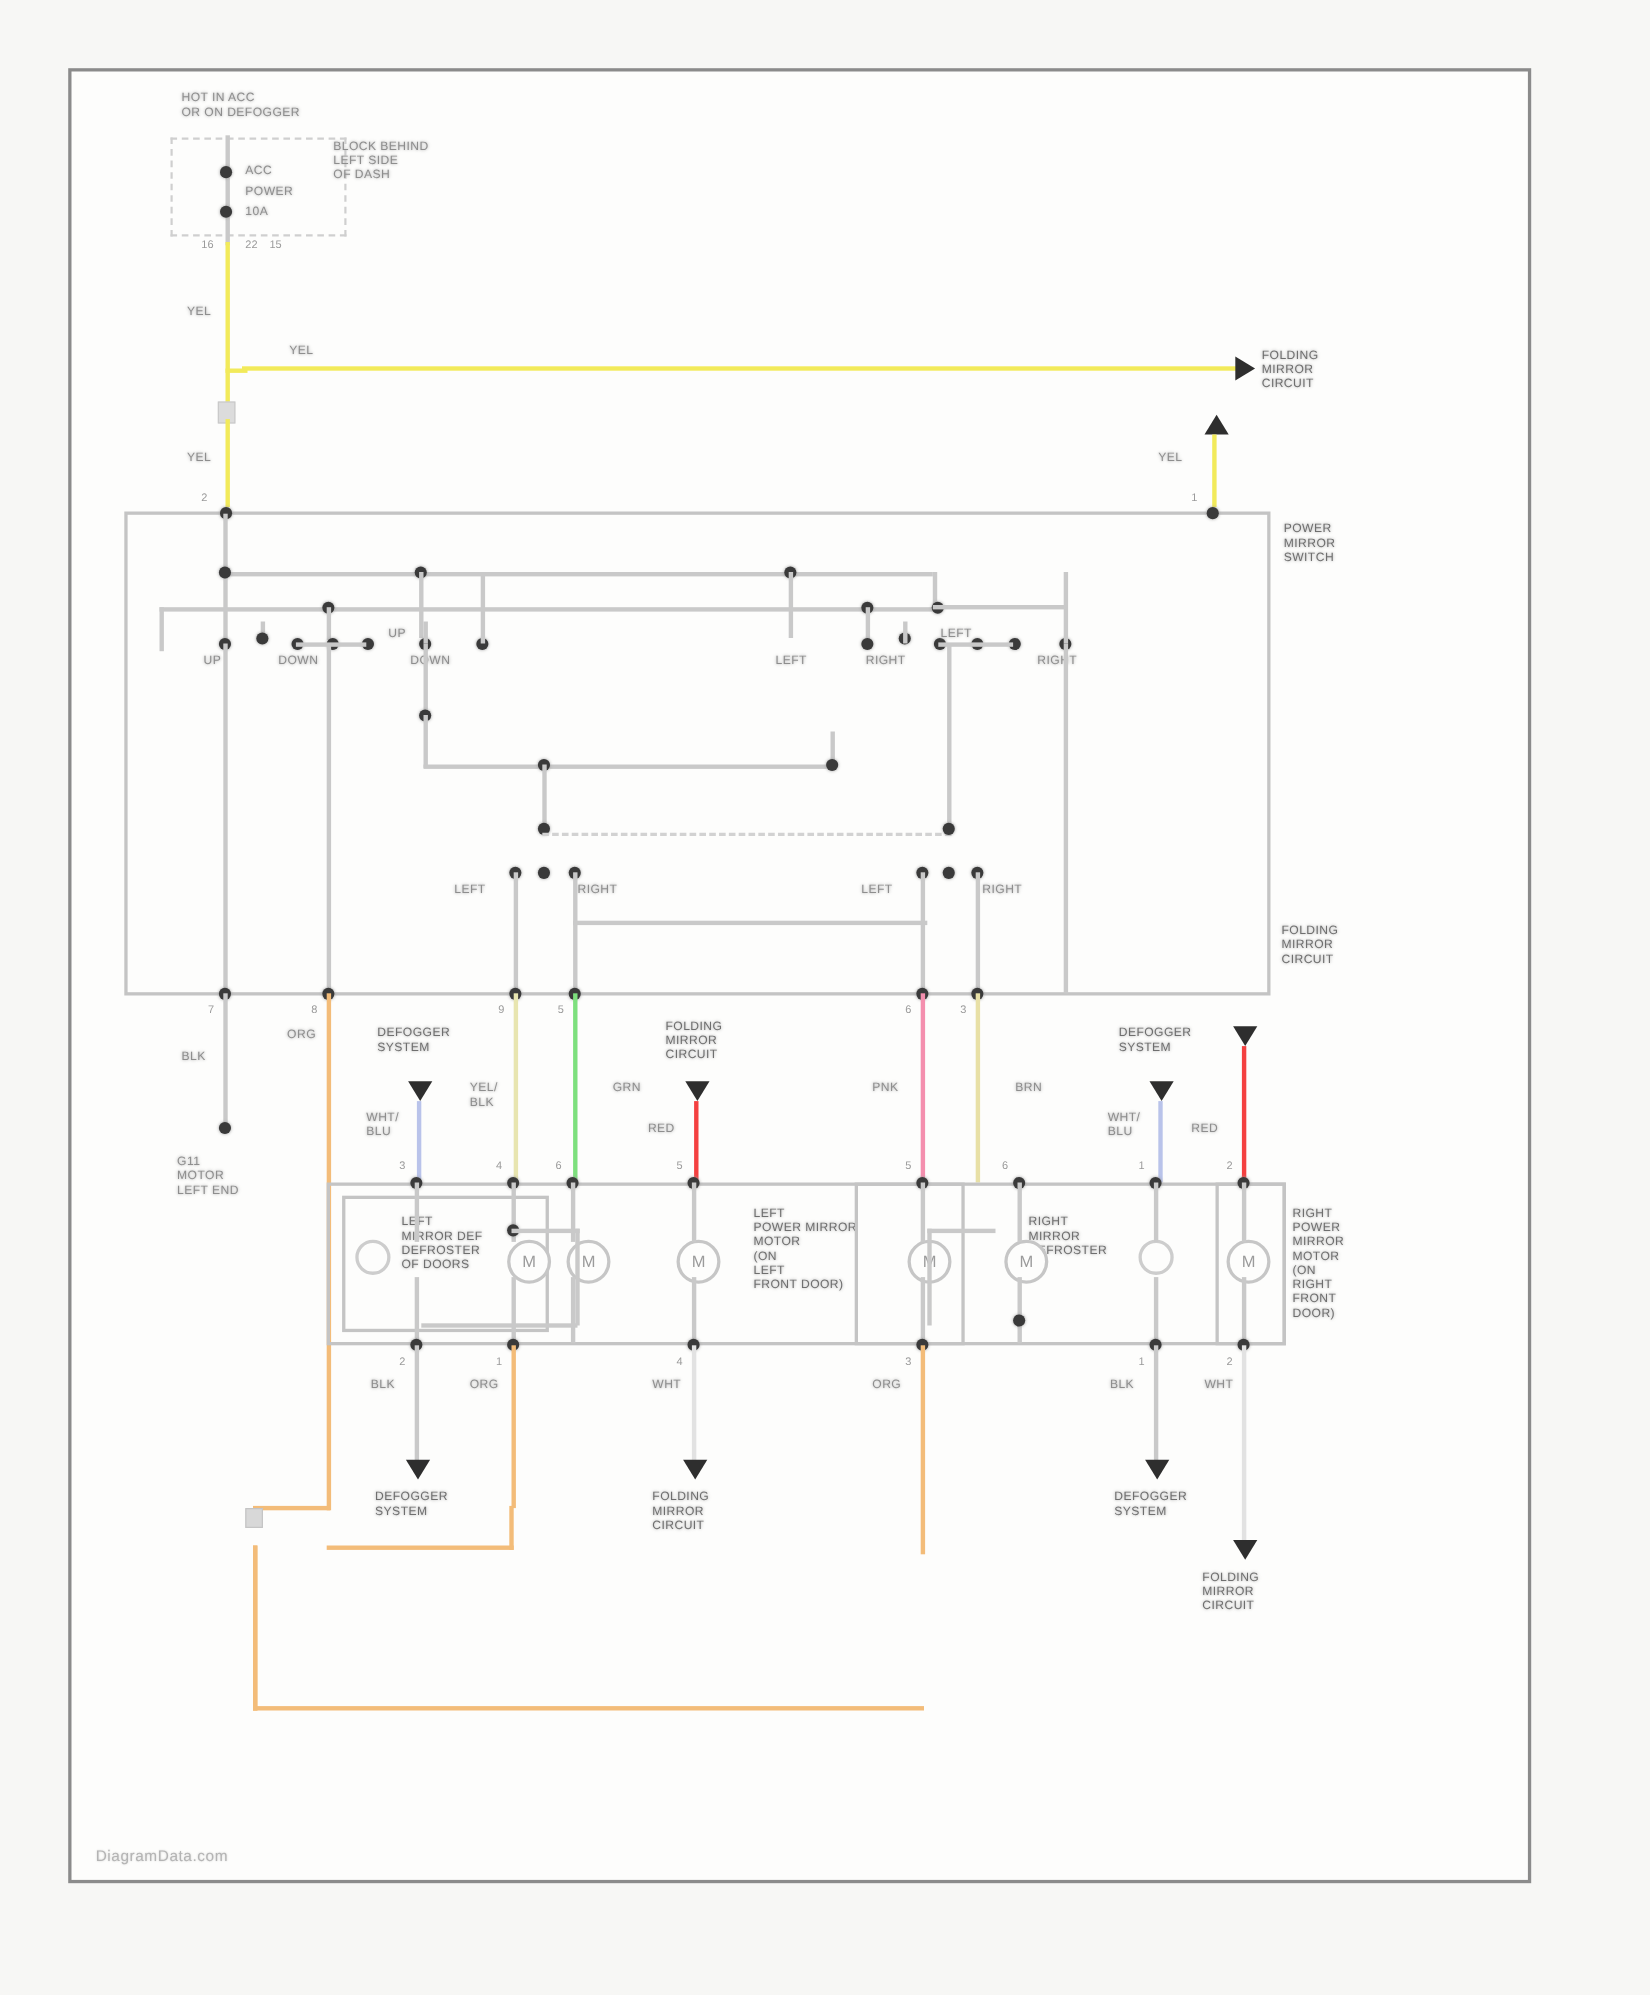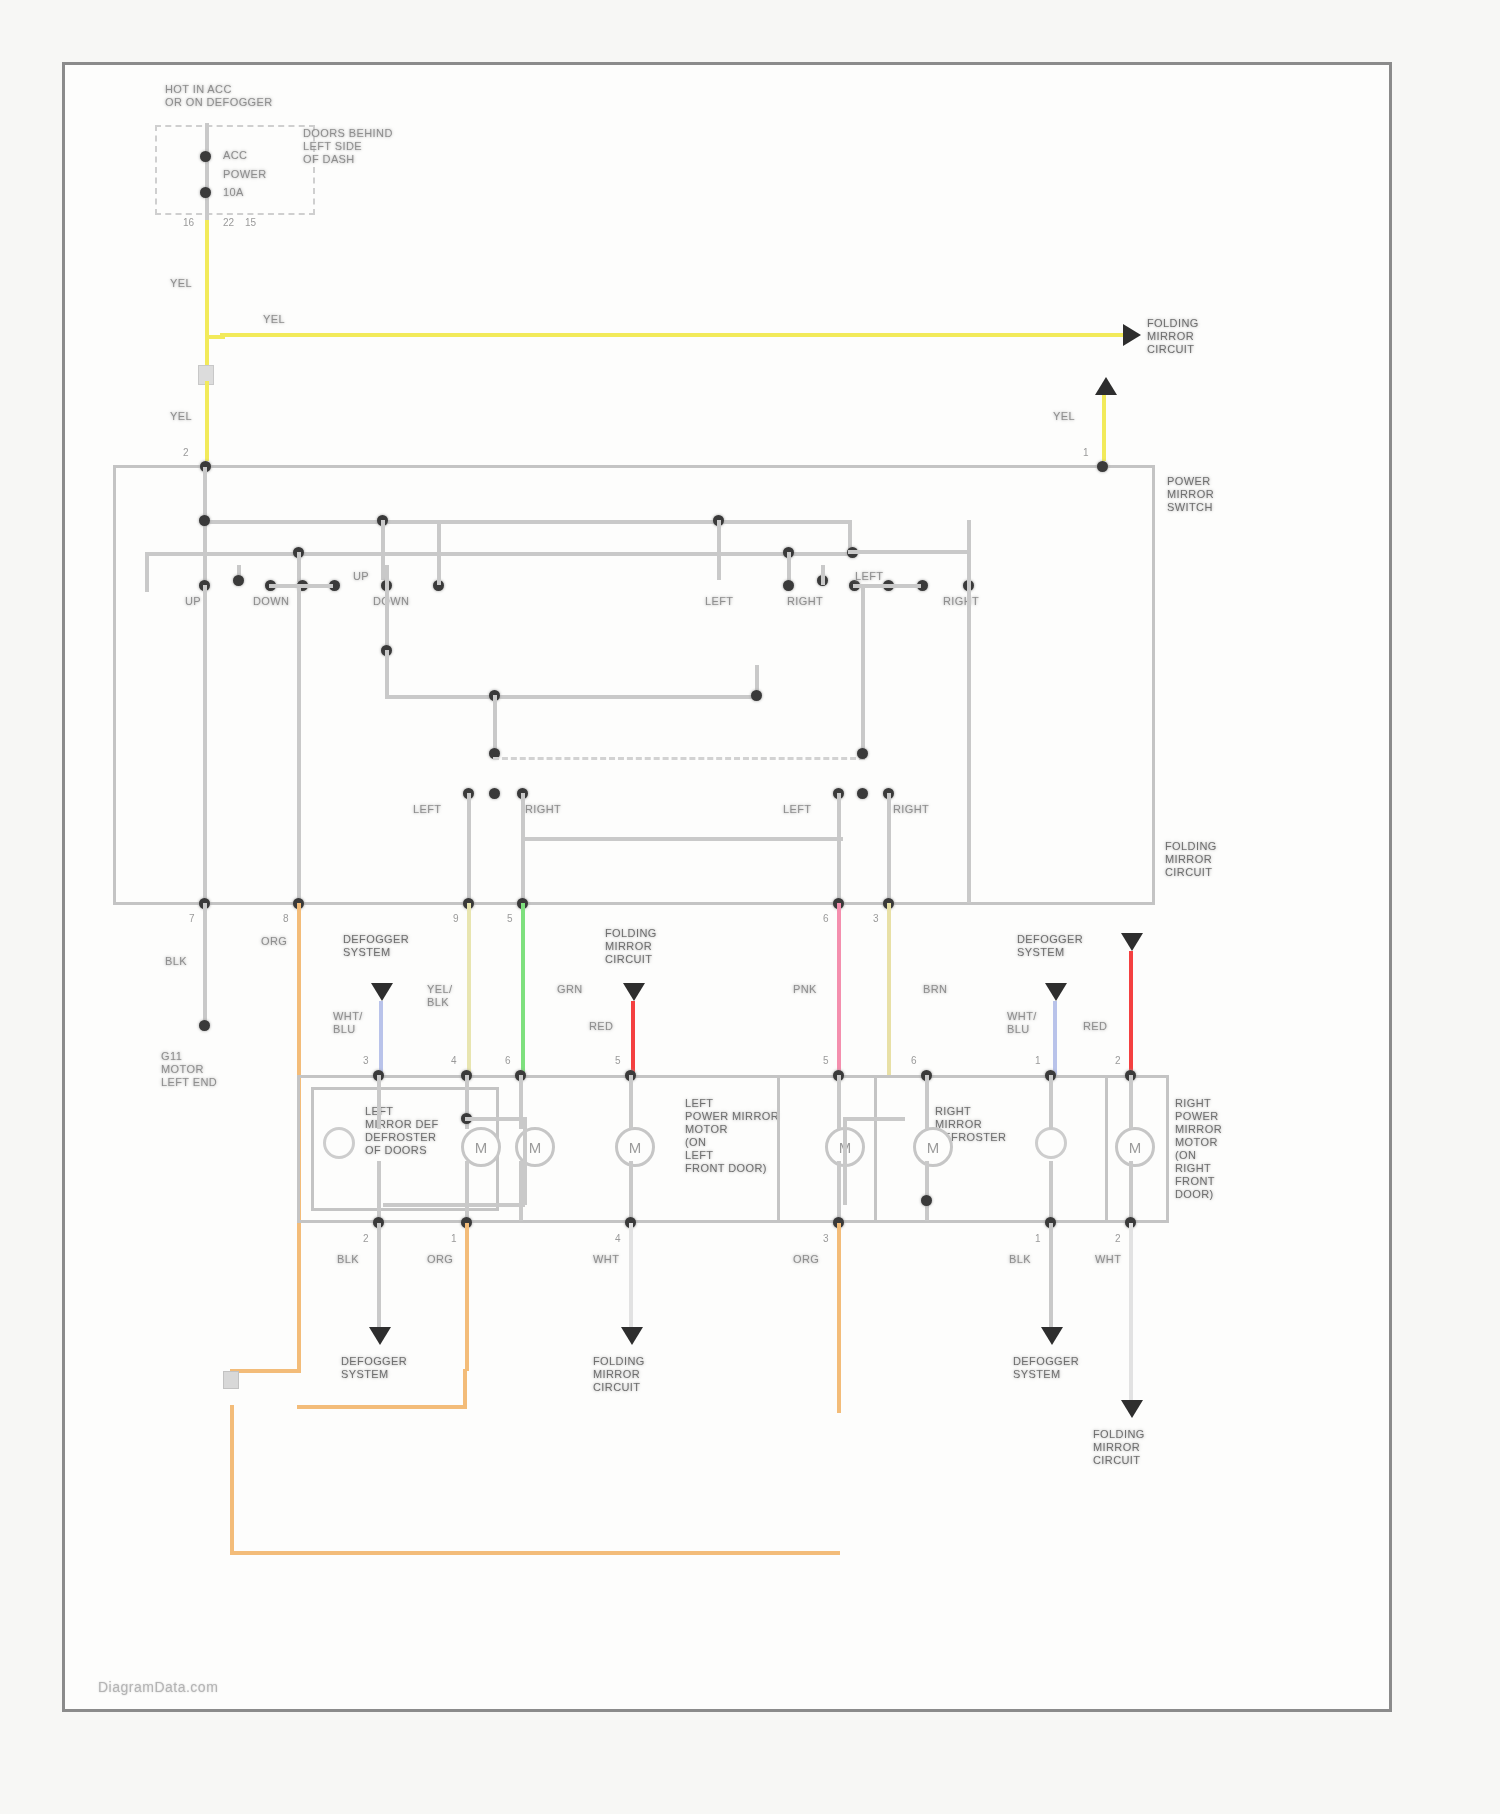--- a/index.html
+++ b/index.html
@@ -30,36 +30,36 @@
   .pin{position:absolute;color:#9a9a9a;font-size:10px;}
   .arrow{position:absolute;width:0;height:0;}
   .arr-r{border-top:11px solid transparent;border-bottom:11px solid transparent;border-left:18px solid #2e2e2e;}
   .arr-d{border-left:11px solid transparent;border-right:11px solid transparent;border-top:18px solid #2e2e2e;}
   .arr-u{border-left:11px solid transparent;border-right:11px solid transparent;border-bottom:18px solid #2e2e2e;}
   .motor{position:absolute;width:34px;height:34px;border-radius:50%;
          border:3px solid #c6c6c6;color:#9b9b9b;font-size:15px;
          display:flex;align-items:center;justify-content:center;background:#fdfdfc;}
   .splice{position:absolute;width:14px;height:18px;background:#dcdcdc;border:1px solid #c8c8c8;}
   .conn{position:absolute;width:14px;height:16px;background:#d8d8d8;border:1px solid #c2c2c2;}
-  .wmark{position:absolute;left:33px;bottom:14px;color:#b4b4b4;font-size:14px;
+  .wmark{position:absolute;left:22px;bottom:14px;color:#b4b4b4;font-size:14px;
          letter-spacing:.5px;text-shadow:0 0 2px #cdcdcd;}
   .dashline{position:absolute;height:0;border-top:3px dashed #d2d2d2;}
   .gearbox{position:absolute;width:26px;height:26px;border-radius:50%;
            border:3px solid #cdcdcd;background:#fdfdfc;}
 </style>
 </head>
 <body>
 
 <div id="page">
   <div id="frame">
 
     <div class="lbl" style="left:100px;top:18px;">HOT IN ACC
 OR ON DEFOGGER</div>
     <div class="dashbox" style="left:90px;top:60px;width:160px;height:90px;"></div>
-    <div class="lbl" style="left:238px;top:62px;">DOORS BEHIND
+    <div class="lbl" style="left:238px;top:62px;">BLOCK BEHIND
 LEFT SIDE
 OF DASH</div>
     <div class="wire v" style="left:140px;top:58px;height:100px;"></div>
     <div class="dot" style="left:135px;top:86px;"></div>
     <div class="dot" style="left:135px;top:122px;"></div>
     <div class="lbl" style="left:158px;top:84px;">ACC</div>
     <div class="lbl" style="left:158px;top:103px;">POWER</div>
     <div class="lbl" style="left:158px;top:121px;">10A</div>
     <div class="pin" style="left:118px;top:152px;">16</div>
     <div class="pin" style="left:158px;top:152px;">22</div>

